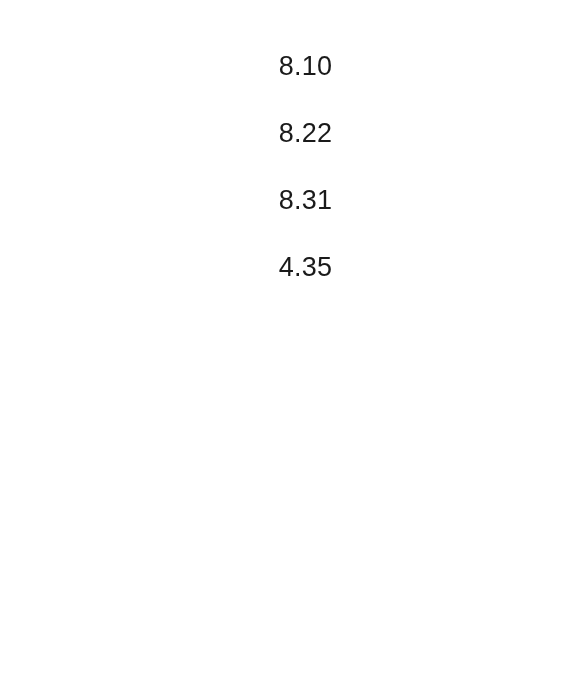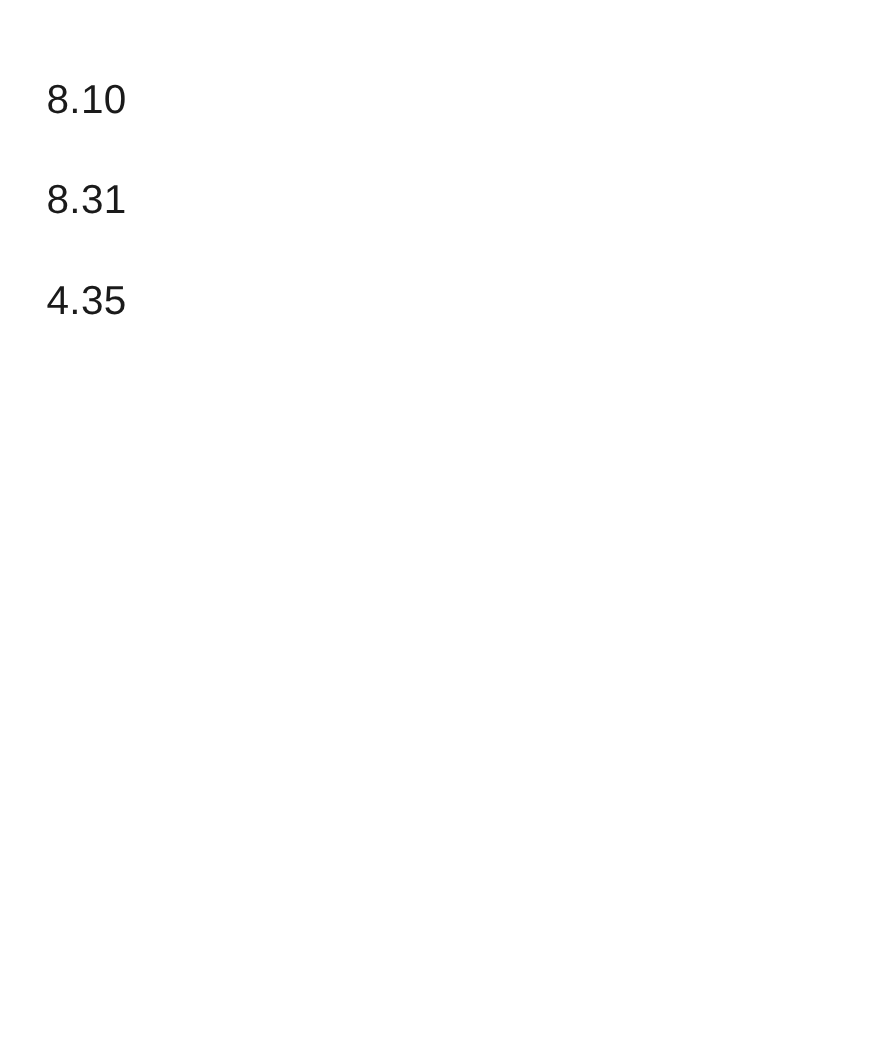--- a/index.html
+++ b/index.html
@@ -32,25 +32,26 @@
   }
   .note-line {
     display: block;
     height: 67px;
     line-height: 44px;
     font-size: 27px;
     font-weight: 350;
     color: #1a1a1a;
     letter-spacing: 0.2px;
     white-space: pre;
-    text-align: left;
+    text-align: center;
   }
 </style>
 </head>
 <body>
 
 <div class="page">
   <div class="note-list">
     <div class="note-line">8.10</div>
+    <div class="note-line">8.22</div>
     <div class="note-line">8.31</div>
     <div class="note-line">4.35</div>
   </div>
 </div>
 
 </body></html>

